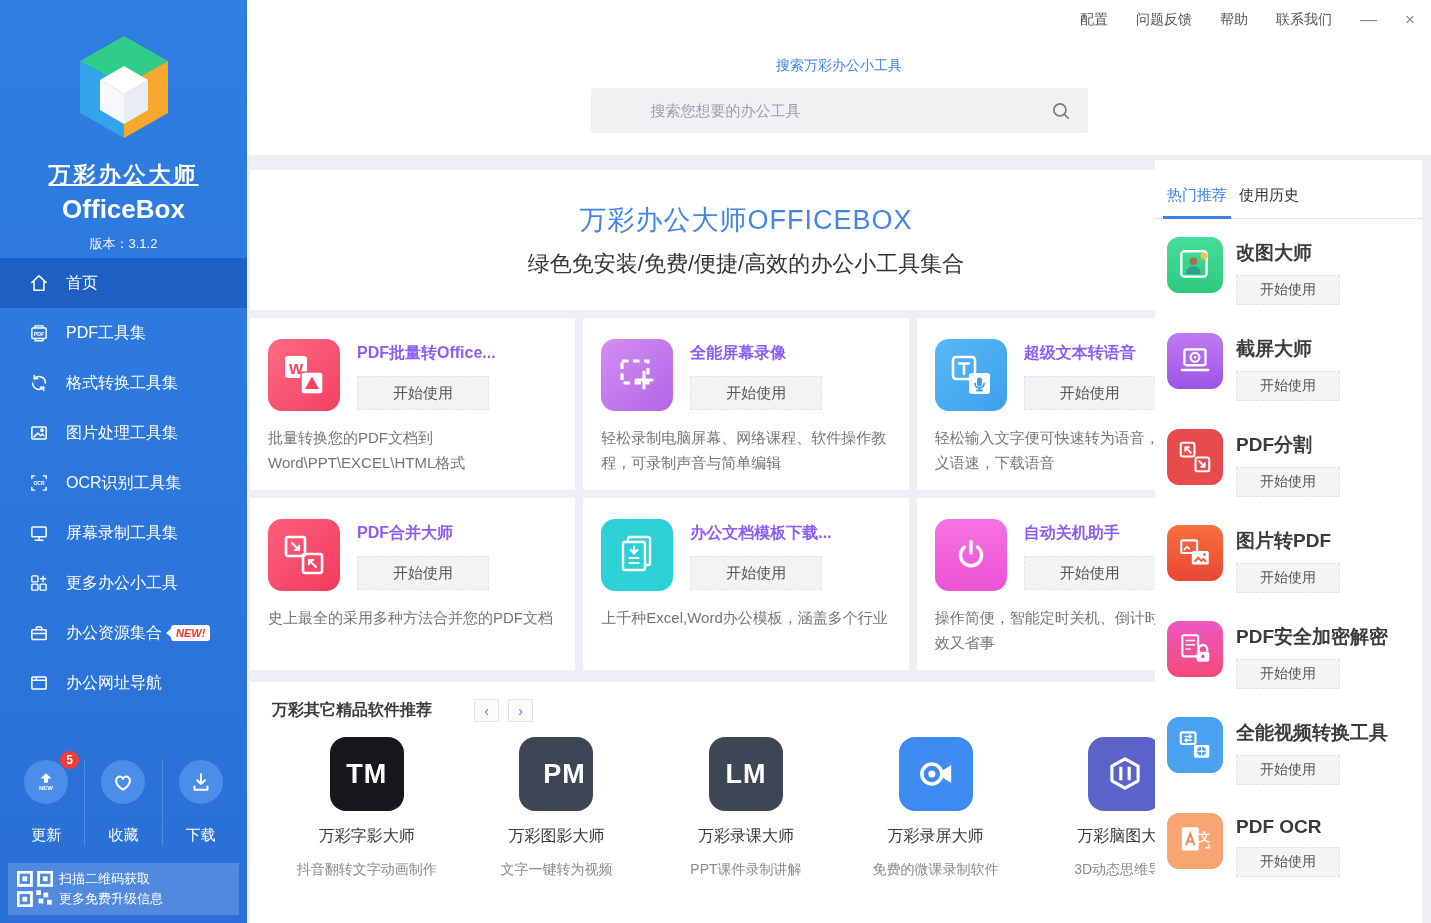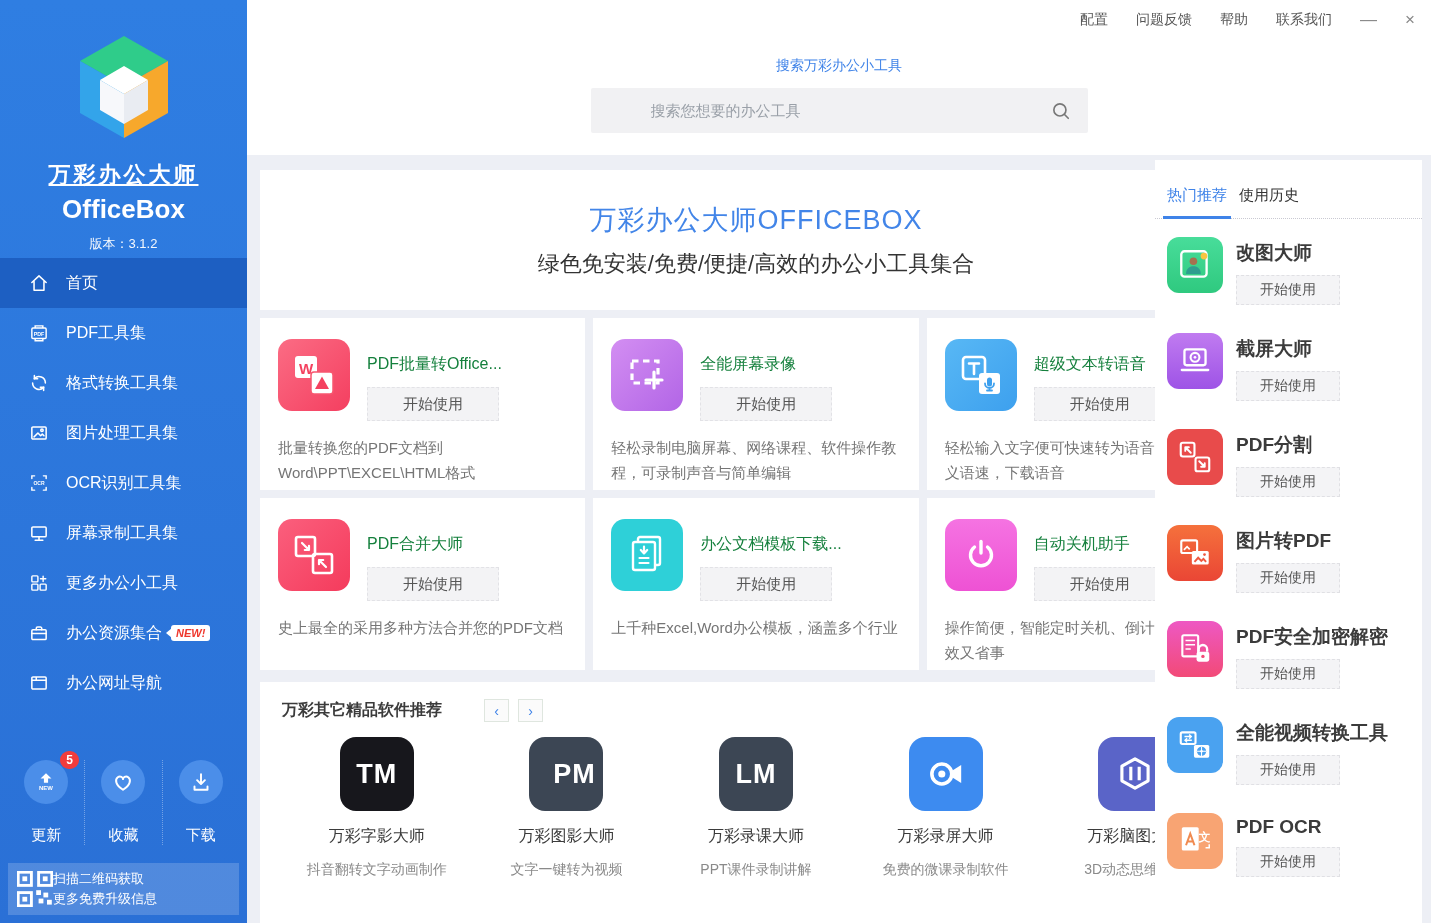--- a/index.html
+++ b/index.html
@@ -27,56 +27,56 @@
   .side-foot { position:absolute; bottom:78px; left:0; right:0; display:flex; padding:0 8px; }
   .foot-btn { flex:1; text-align:center; position:relative; cursor:pointer; }
   .foot-btn + .foot-btn { border-left:1px dotted rgba(255,255,255,.35); }
   .circle { width:44px; height:44px; border-radius:50%; background:#4b8ee9; margin:0 auto;
             display:flex; align-items:center; justify-content:center; position:relative; }
   .num-badge { position:absolute; top:-9px; right:-11px; background:#f23c3c; color:#fff;
             border-radius:9px; min-width:19px; height:18px; font-size:12px; line-height:18px; padding:0 5px; font-weight:bold; }
   .foot-label { margin-top:22px; font-size:15px; }
 
   .qr-bar { position:absolute; bottom:8px; left:8px; right:8px; height:52px;
-            background:rgba(255,255,255,.18); display:flex; align-items:center; padding:0 9px; gap:0; }
+            background:rgba(255,255,255,.18); display:flex; align-items:center; padding:0 9px; gap:6px; }
   .qr-text { font-size:13px; line-height:1.55; text-align:left; }
 
   
   .main-top { position:absolute; left:247px; top:0; width:1184px; height:155px; background:#fff; }
   .topbar { position:absolute; top:10px; right:16px; display:flex; align-items:center; gap:28px;
             font-size:14px; color:#555; }
   .top-item { cursor:pointer; }
   .top-ctrl { color:#888; font-size:17px; cursor:pointer; }
   .search-wrap { position:absolute; top:56px; left:0; right:0; text-align:center; }
   .search-link { display:inline-block; color:#3f83e8; font-size:14px; cursor:pointer; }
   .search-box { margin:13px auto 0; width:497px; height:45px; background:#f1f1f3;
                 display:flex; align-items:center; padding:0 16px; border-radius:2px; }
   .search-box input { flex:1; border:none; background:transparent; outline:none;
                 font-size:15px; color:#333; font-family:inherit;margin-left:44px; }
   .search-box input::placeholder { color:#9aa0a8; }
 
   
-  .content { position:absolute; left:260px; top:170px; width:992px;border-radius:21px; }
+  .content { position:absolute; left:250px; top:170px; width:992px;border-radius:21px; }
   .banner { height:140px; background:#fff; display:flex; flex-direction:column;
             align-items:center; justify-content:center; gap:11px; }
   .banner-title { color:#4285e8; font-size:27px; letter-spacing:1px; }
   .banner-sub { color:#333; font-size:22px; }
 
   .cards { margin-top:8px; display:grid; grid-template-columns:repeat(3,1fr); gap:8px; }
   .card { background:#fff; height:172px; padding:21px 18px 0 18px; }
   .card-top { display:flex; gap:17px; }
   .tool-icon { width:72px; height:72px; border-radius:14px; flex:none;
                display:flex; align-items:center; justify-content:center; }
   .ti-1 { background:linear-gradient(135deg,#fb6c84,#f43f60); }
   .ti-2 { background:linear-gradient(135deg,#d38ef2,#b265e6); }
   .ti-3 { background:linear-gradient(135deg,#58b8f5,#3da0ee); }
   .ti-4 { background:linear-gradient(135deg,#fb5f7d,#f43b5c); }
   .ti-5 { background:#2ed0d8; }
   .ti-6 { background:linear-gradient(180deg,#f573e2,#ee52d4); }
-  .card-title { font-size:16px; font-weight:400; color:#15803d; margin-top:15px; }
+  .card-title { font-size:16px; font-weight:700; color:#8b5cf6; margin-top:4px; }
   .start-btn { margin-top:12px; width:132px; height:34px; background:#f3f3f5;
                border:1px dashed #e2e2e6; color:#555; font-size:15px; cursor:pointer; font-family:inherit; }
   .card-desc { margin-top:15px; font-size:15px; color:#757575; line-height:1.65; word-break:break-word; }
 
   .recommend { margin-top:12px; background:#fff; height:241px; padding:17px 22px 0 22px; }
   .rec-head { display:flex; align-items:center; }
   .rec-title { font-size:16px; font-weight:600; color:#3b3b3b; }
   .rec-nav { width:25px; height:23px; border:1px solid #dfe6df; background:#fbfbfb; color:#3f83e8;
              font-size:14px; line-height:1; cursor:pointer; font-family:inherit; }
   .rec-nav.first { margin-left:42px; }

